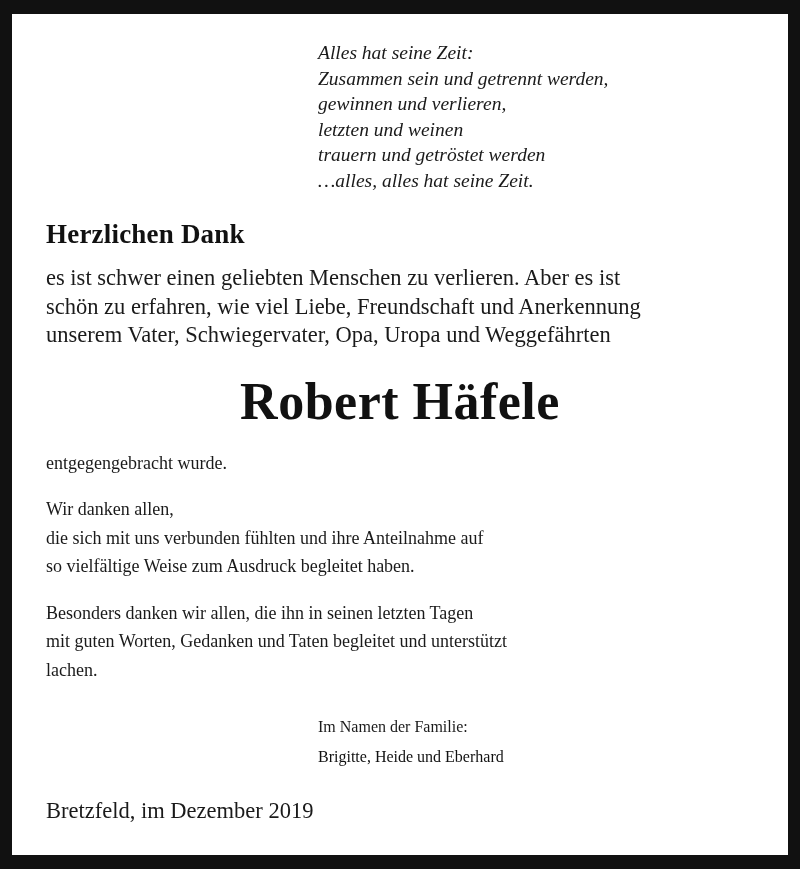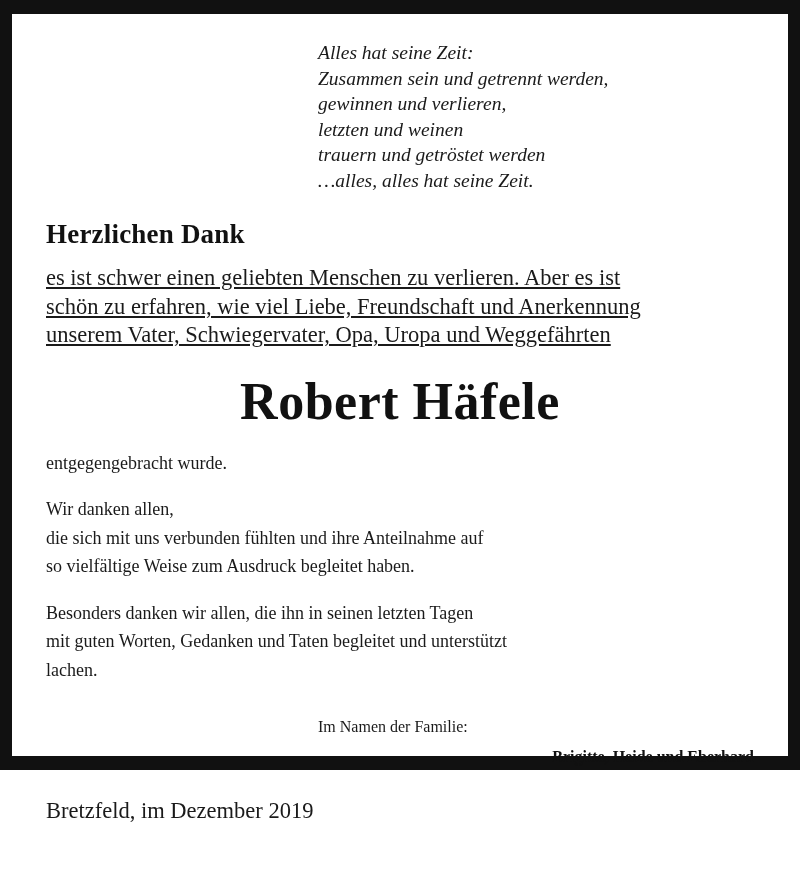--- a/index.html
+++ b/index.html
@@ -9,21 +9,21 @@
   }
   body {
     width: 800px;
     height: 869px;
     font-family: "Liberation Serif", serif;
     color: #1a1a1a;
   }
   .notice {
     position: relative;
     width: 800px;
-    height: 770px;
+    height: 869px;
     box-sizing: border-box;
     background: #ffffff;
     border-top: 14px solid #111111;
     border-bottom: 14px solid #111111;
     border-left: 12px solid #111111;
     border-right: 12px solid #111111;
   }
   .inner {
     position: relative;
     width: 100%;
@@ -47,21 +47,20 @@
     font-weight: bold;
     font-size: 27px;
     letter-spacing: 0.2px;
     color: #111111;
   }
   .body-text {
     margin-top: 14px;
     font-size: 22.5px;
     line-height: 28.5px;
     color: #1a1a1a;
-    text-decoration: underline;
   }
   .body-text div {
     white-space: pre;
   }
   .deceased-name {
     text-align: center;
     font-size: 52px;
     font-weight: bold;
     letter-spacing: 0.5px;
     margin-top: 22px;
@@ -80,24 +79,23 @@
   .family-block {
     margin-top: 28px;
     margin-left: 272px;
     font-size: 16px;
     line-height: 30px;
   }
   .family-line {
     color: #1a1a1a;
   }
   .family-names {
-    font-weight: bold;
+    font-weight: normal;
     color: #111111;
     margin-left: 0px;
-    text-align: right;
   }
   .place-date {
     margin-top: 26px;
     font-size: 22.5px;
     color: #1a1a1a;
   }
 </style>
 </head>
 <body>
 

